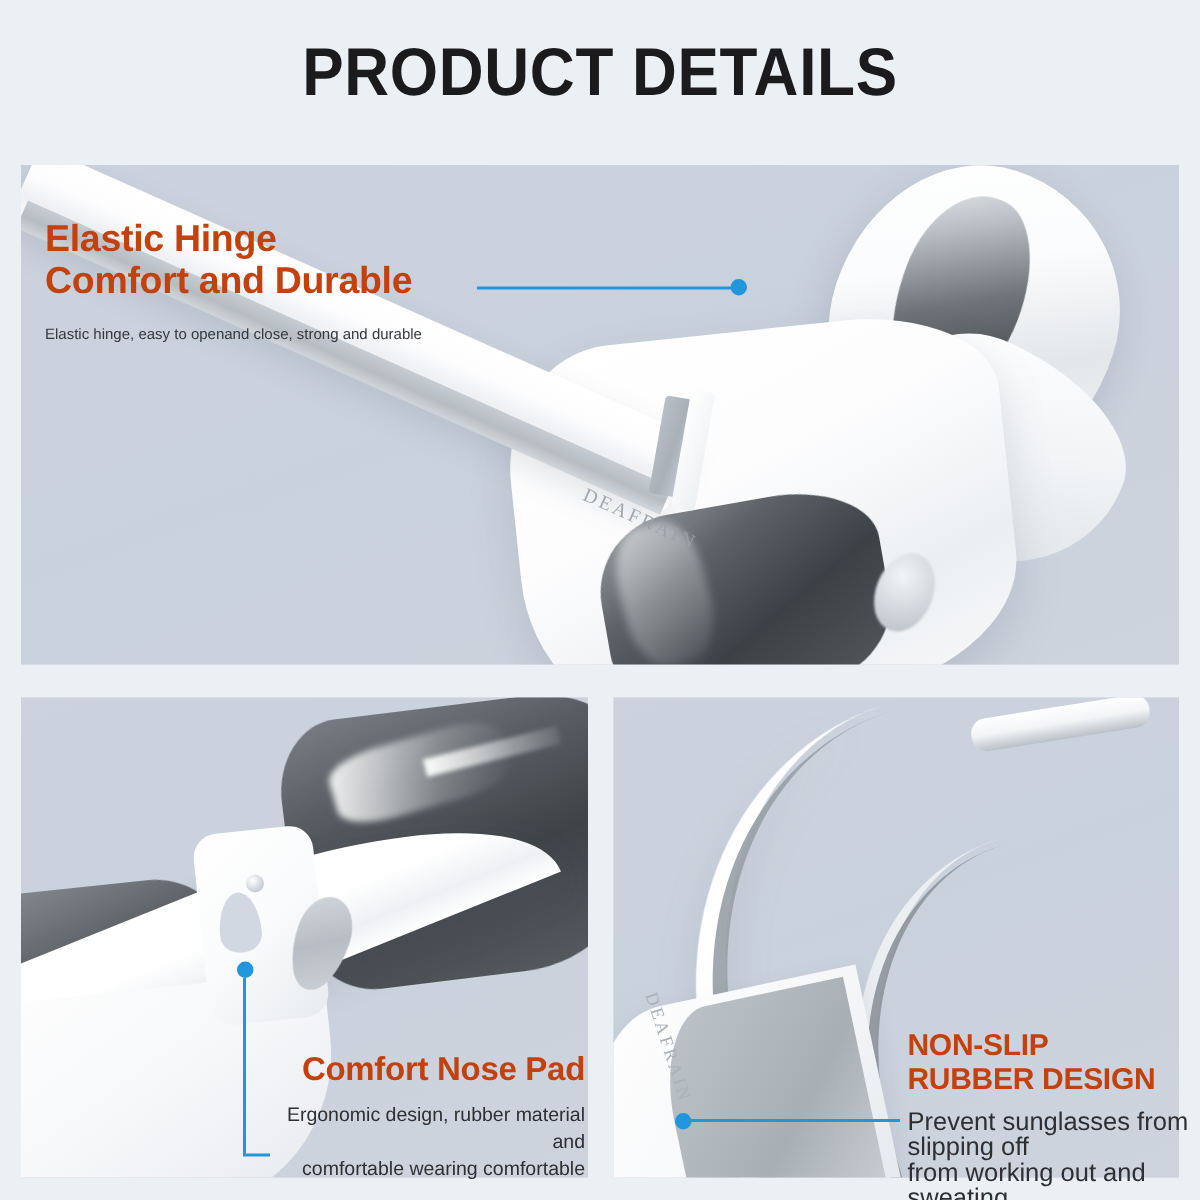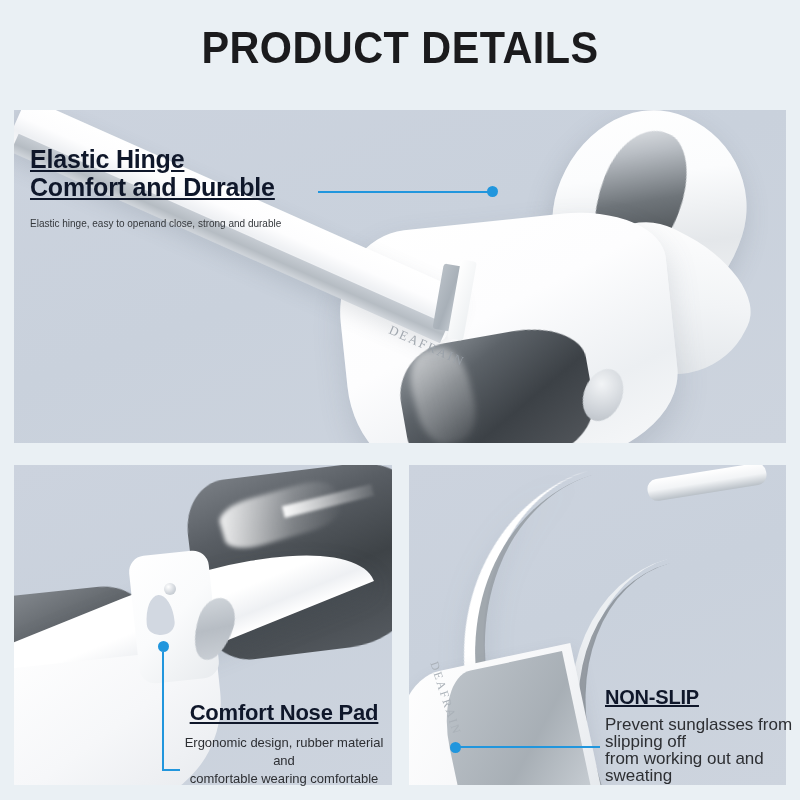--- a/index.html
+++ b/index.html
@@ -357,35 +357,34 @@
     transform: rotate(72deg);
     white-space: nowrap;
   }
 
   
   .callout { position: absolute; }
   .callout h3 {
     margin: 0;
     font-family: "Liberation Sans", sans-serif;
     font-weight: 700;
-    color: #0f172a;
+    color: #c2410c;
     letter-spacing: -0.2px;
-    text-decoration: underline;
   }
   .callout p {
     margin: 0;
     font-family: "Liberation Sans", sans-serif;
     color: #2d2f33;
   }
 
   .co-hinge { left: 30px; top: 145px; width: 300px; }
   .co-hinge h3 { font-size: 25px; line-height: 28px; }
   .co-hinge p  { font-size: 10px; line-height: 19px; margin-top: 13px; color: #35383c; }
 
-  .co-nose { left: 178px; top: 700px; width: 212px; text-align: center; }
+  .co-nose { left: 178px; top: 700px; width: 212px; text-align: right; }
   .co-nose h3 { font-size: 22px; line-height: 25px; }
   .co-nose p  { font-size: 13px; line-height: 18px; margin-top: 9px; }
 
   .co-rubber { left: 605px; top: 686px; width: 190px; }
   .co-rubber h3 { font-size: 20px; line-height: 23px; }
   .co-rubber p  { font-size: 17px; line-height: 17px; margin-top: 7px; }
 
   
   .lead-line {
     position: absolute;
@@ -483,20 +482,21 @@
       <span>comfortable wearing comfortable</span>
     </p>
   </div>
   <div class="lead-dot dot-nose"></div>
   <div class="lead-line lead-v ln-nose-v"></div>
   <div class="lead-line lead-h ln-nose-h"></div>
 
   <div class="callout co-rubber">
     <h3>
       <span>NON-SLIP</span><br>
+      <span>RUBBER DESIGN</span>
     </h3>
     <p>
       <span>Prevent sunglasses from slipping off</span><br>
       <span>from working out and sweating</span>
     </p>
   </div>
   <div class="lead-dot dot-rubber"></div>
   <div class="lead-line lead-h ln-rubber-h"></div>
 
 </div>

